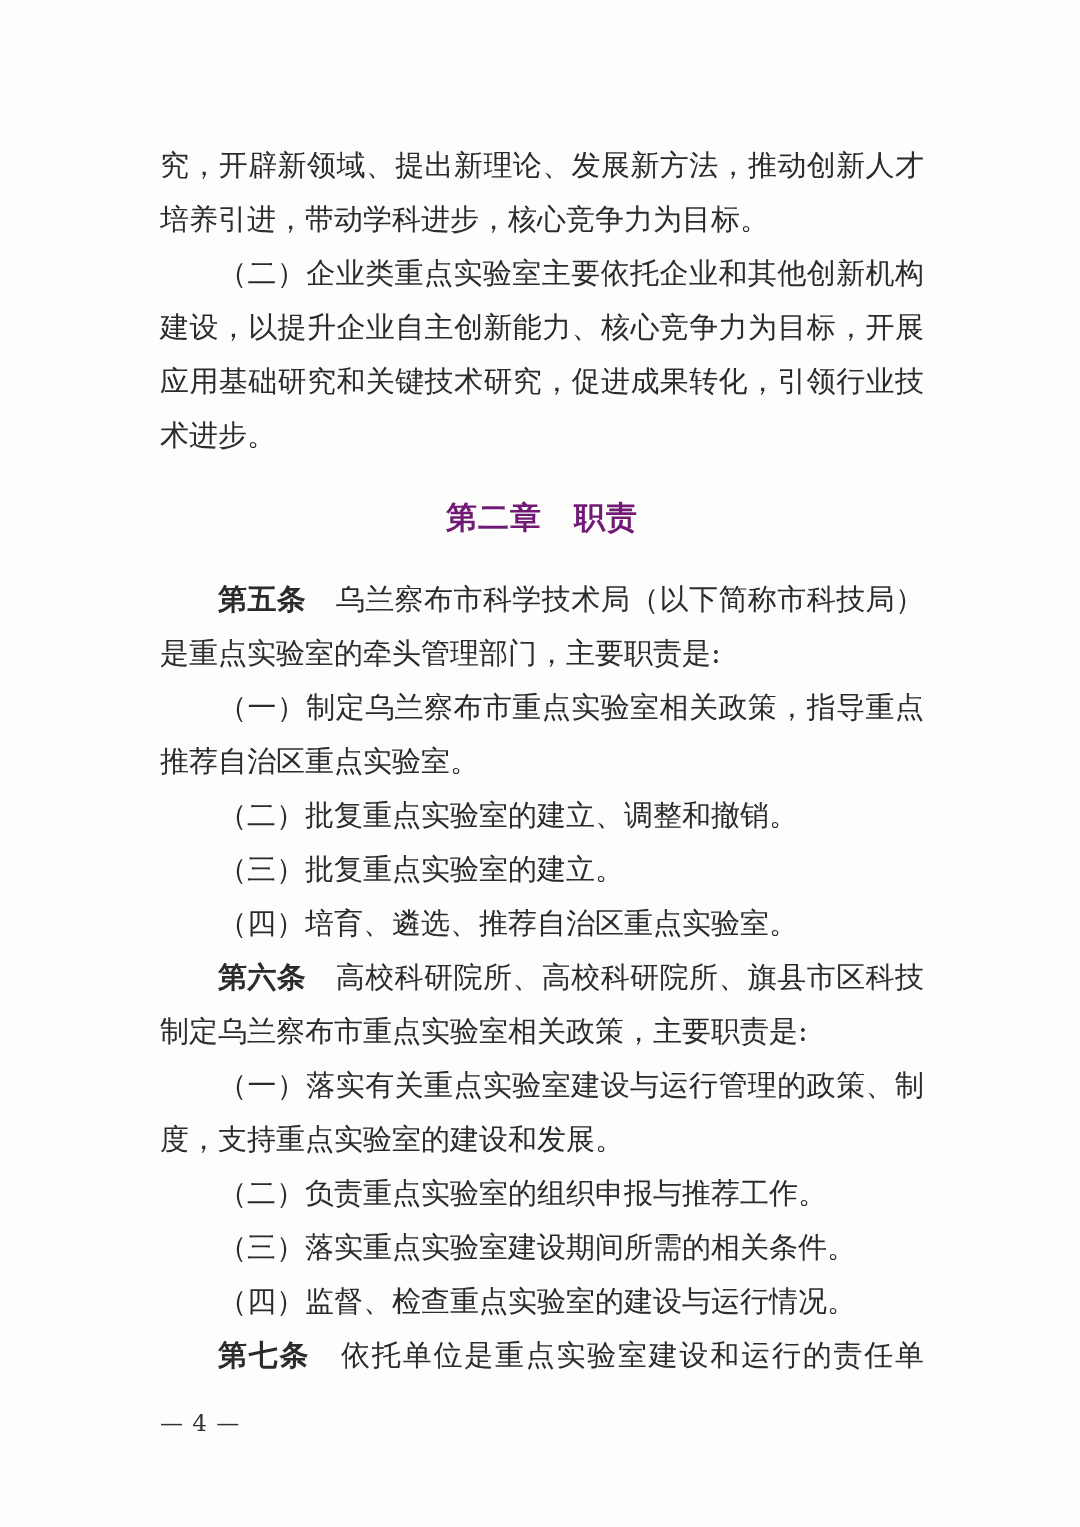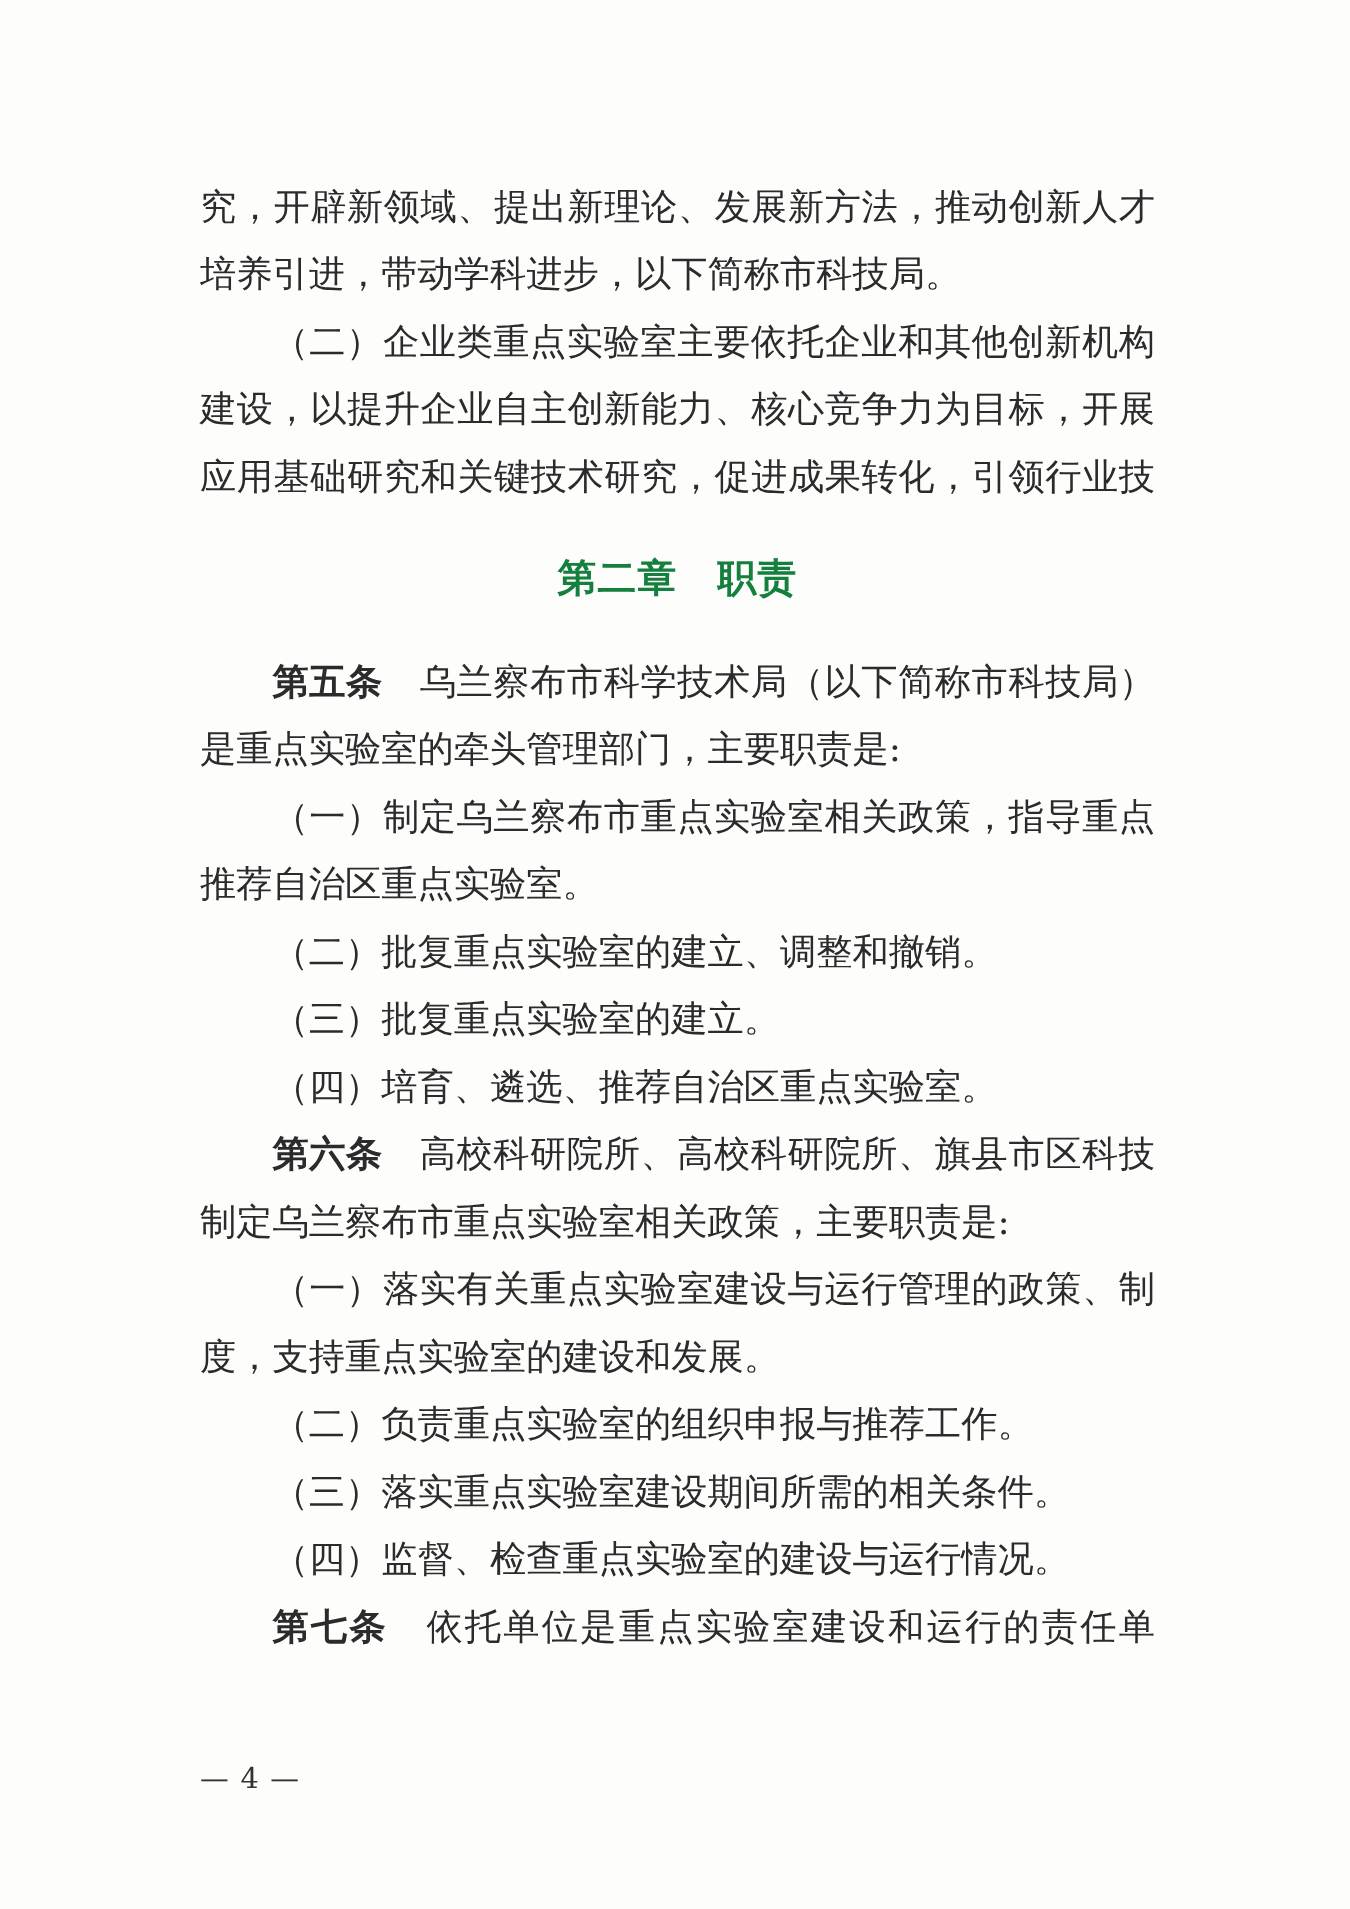--- a/index.html
+++ b/index.html
@@ -38,45 +38,46 @@
   }
   .line.heading {
     font-family: "DejaVu Sans", "Liberation Sans", sans-serif;
     font-weight: 700;
     font-size: 31px;
     text-align: left;
     text-align-last: center;
     letter-spacing: 1px;
     margin: 28px 0;
     padding-left: 0;
-    color: #15803d;
+    color: #701a75;
   }
   .seg { font-weight: 400; }
   .seg.b { font-weight: 700; }
   .page-number {
     position: absolute;
     left: 160px;
     top: 1408px;
     font-size: 23px;
     line-height: 30px;
     letter-spacing: 1px;
     color: #333333;
     font-family: "DejaVu Serif", "Liberation Serif", serif;
   }
 </style>
 </head>
 <body>
 
 <div class="page">
   <div class="content">
       <div class="line justify"><span class="seg">究，开辟新领域、提出新理论、发展新方法，推动创新人才</span></div>
-      <div class="line"><span class="seg">培养引进，带动学科进步，以下简称市科技局。</span></div>
+      <div class="line"><span class="seg">培养引进，带动学科进步，核心竞争力为目标。</span></div>
       <div class="line justify indent"><span class="seg">（二）企业类重点实验室主要依托企业和其他创新机构</span></div>
       <div class="line justify"><span class="seg">建设，以提升企业自主创新能力、核心竞争力为目标，开展</span></div>
       <div class="line justify"><span class="seg">应用基础研究和关键技术研究，促进成果转化，引领行业技</span></div>
+      <div class="line"><span class="seg">术进步。</span></div>
       <div class="line heading"><span class="seg b">第二章　职责</span></div>
       <div class="line justify indent"><span class="seg b">第五条</span><span class="seg">　乌兰察布市科学技术局（以下简称市科技局）</span></div>
       <div class="line"><span class="seg">是重点实验室的牵头管理部门，主要职责是:</span></div>
       <div class="line justify indent"><span class="seg">（一）制定乌兰察布市重点实验室相关政策，指导重点</span></div>
       <div class="line"><span class="seg">推荐自治区重点实验室。</span></div>
       <div class="line indent"><span class="seg">（二）批复重点实验室的建立、调整和撤销。</span></div>
       <div class="line indent"><span class="seg">（三）批复重点实验室的建立。</span></div>
       <div class="line indent"><span class="seg">（四）培育、遴选、推荐自治区重点实验室。</span></div>
       <div class="line justify indent"><span class="seg b">第六条</span><span class="seg">　高校科研院所、高校科研院所、旗县市区科技</span></div>
       <div class="line"><span class="seg">制定乌兰察布市重点实验室相关政策，主要职责是:</span></div>

